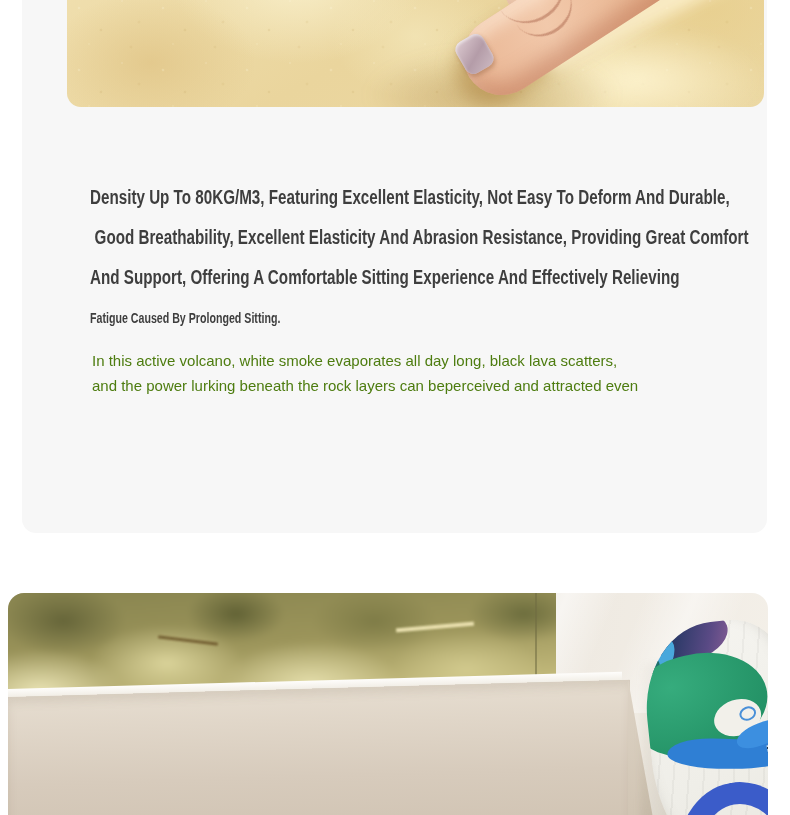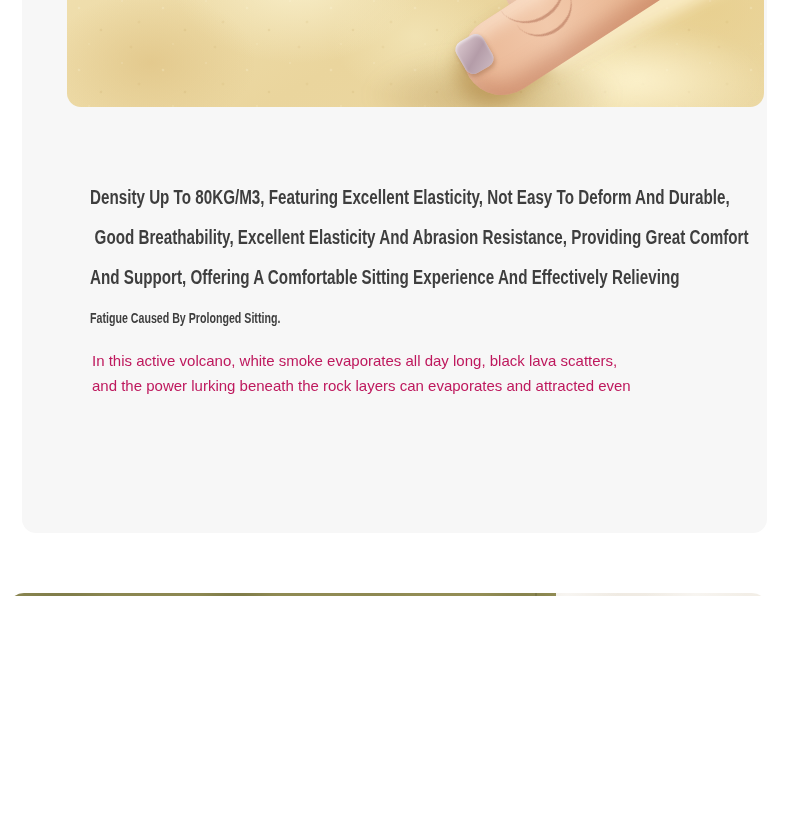--- a/index.html
+++ b/index.html
@@ -1,16 +1,16 @@
 <!DOCTYPE html>
 <html><head>
 <meta charset="utf-8">
 <style>
   html,body{margin:0;padding:0;background:#ffffff;}
-  .viewport{position:relative;width:790px;height:596px;overflow:hidden;background:#ffffff;
+  .viewport{position:relative;width:790px;height:815px;overflow:hidden;background:#ffffff;
             font-family:"Liberation Sans", sans-serif;}
 
   
   .card{position:absolute;left:22px;top:-40px;width:745px;height:573px;
         background:#f7f7f7;border-radius:14px;}
 
   
   .fabric{position:absolute;left:45px;top:-30px;width:697px;height:177px;
           border-radius:14px;overflow:hidden;
           background:
@@ -57,21 +57,21 @@
         background:linear-gradient(150deg,#d8c5cc 8%,#b49ca8 55%,#c7b3bc 90%);
         box-shadow:0 3px 4px rgba(150,100,66,.45), inset 0 2px 3px rgba(255,255,255,.55);}
 
   
   .headline{position:absolute;left:68px;top:217px;color:#3e3e3e;font-weight:700;font-size:20px;}
   .headline .hl{height:40px;line-height:40px;white-space:nowrap;transform:scaleX(.76);
                 transform-origin:left center;}
   .headline .hl.indent{padding-left:6px;}
   .headline-small{position:absolute;left:68px;top:349px;color:#3e3e3e;font-weight:700;font-size:14px;
                 line-height:18px;white-space:nowrap;transform:scaleX(.76);transform-origin:left center;}
-  .copy{position:absolute;left:70px;top:388px;color:#be185d;font-size:15px;line-height:25px;}
+  .copy{position:absolute;left:70px;top:388px;color:#4d7c0f;font-size:15px;line-height:25px;}
   .copy .cl{white-space:nowrap;}
 
   
   .scene{position:absolute;left:8px;top:593px;width:760px;height:260px;
          border-radius:16px 16px 0 0;overflow:hidden;
          background:linear-gradient(100deg,#f0eae2 0%,#ebe5dc 50%,#f4f0e9 100%);}
   .streaks{position:absolute;left:380px;top:0;width:380px;height:120px;
          background:linear-gradient(112deg, transparent 30%, rgba(255,255,255,.55) 42%,
                     transparent 54%, transparent 60%, rgba(255,255,255,.45) 72%, transparent 84%);}
   .grass{position:absolute;left:0;top:0;width:548px;height:112px;overflow:hidden;}
@@ -158,21 +158,21 @@
 
     <div class="headline">
       <div class="hl">Density Up To 80KG/M3, Featuring Excellent Elasticity, Not Easy To Deform And Durable,</div>
       <div class="hl indent">Good Breathability, Excellent Elasticity And Abrasion Resistance, Providing Great Comfort</div>
       <div class="hl">And Support, Offering A Comfortable Sitting Experience And Effectively Relieving</div>
     </div>
     <div class="headline-small">Fatigue Caused By Prolonged Sitting.</div>
 
     <div class="copy">
       <div class="cl">In this active volcano, white smoke evaporates all day long, black lava scatters,</div>
-      <div class="cl">and the power lurking beneath the rock layers can evaporates and attracted even</div>
+      <div class="cl">and the power lurking beneath the rock layers can beperceived and attracted even</div>
     </div>
   </div>
 
   <div class="scene">
     <div class="streaks"></div>
     <div class="grass">
       <div class="grass-tex"></div>
       <div class="twig1"></div>
       <div class="twig2"></div>
       <div class="grass-line"></div>

